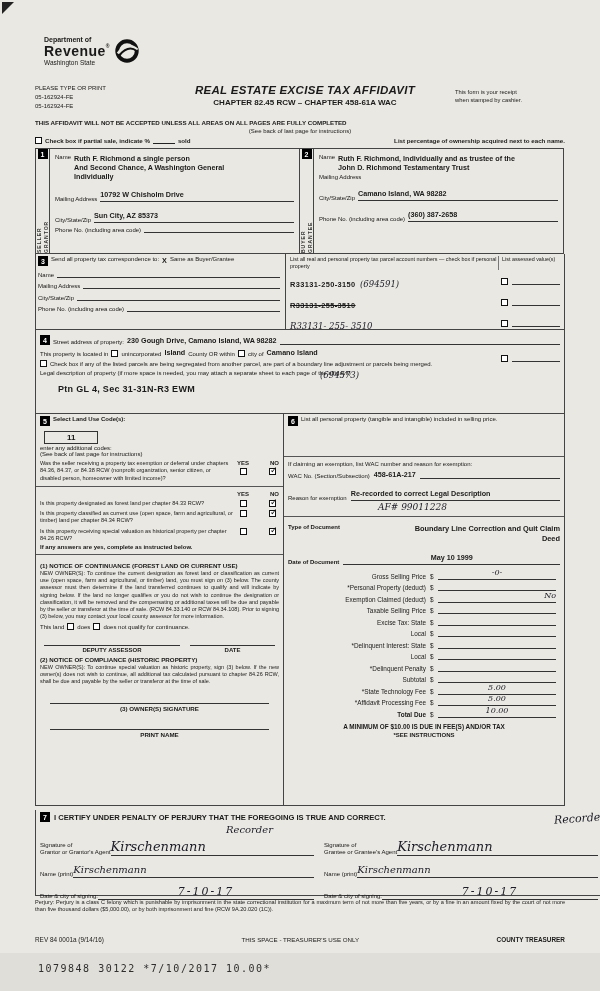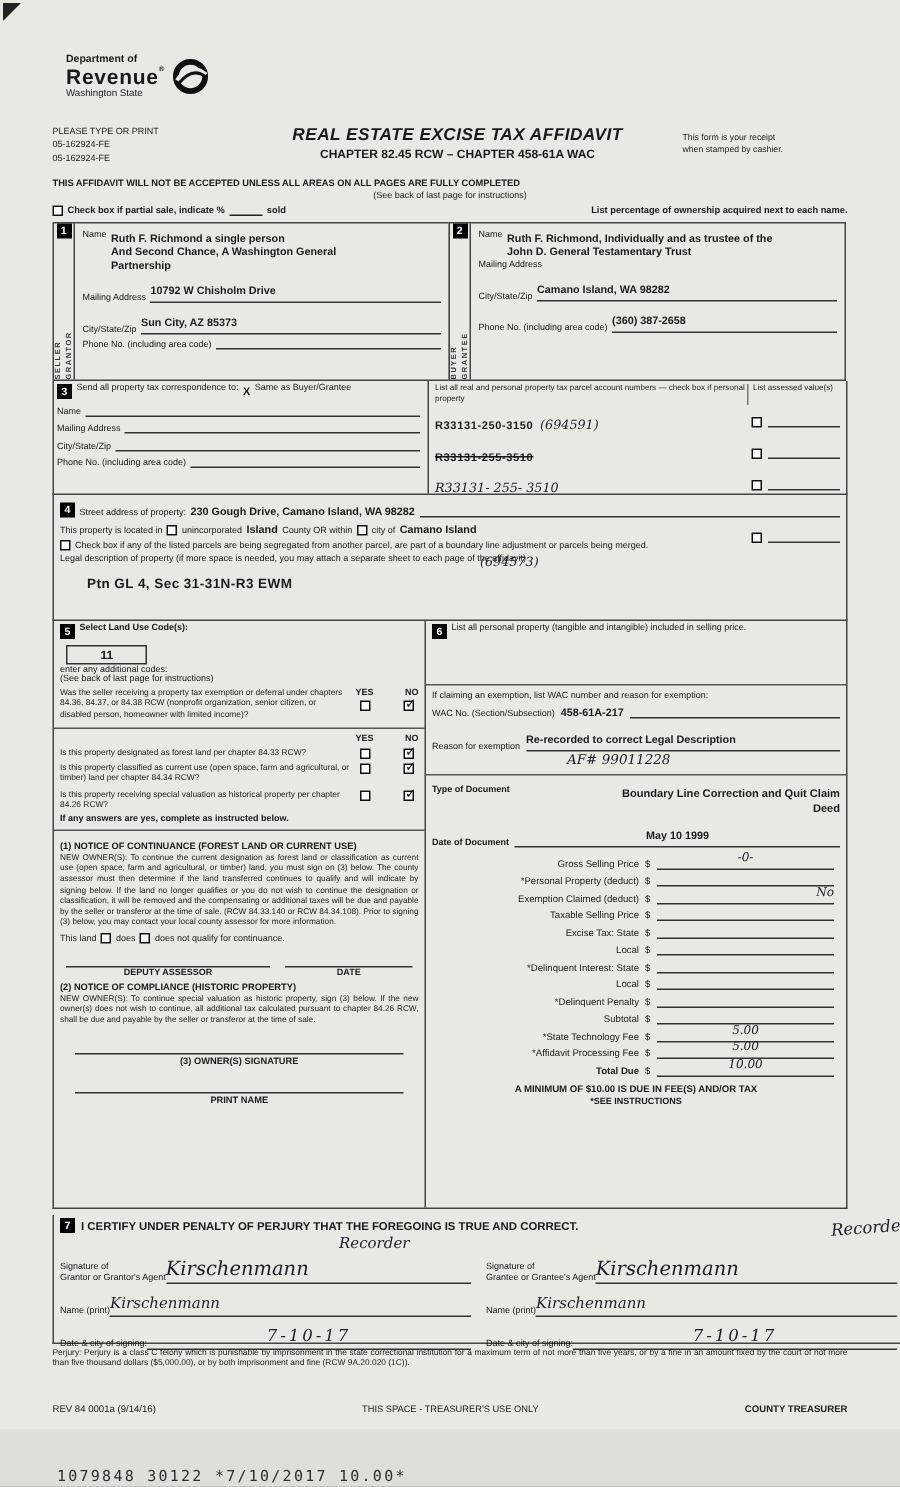--- a/index.html
+++ b/index.html
@@ -127,21 +127,21 @@
   .srow { display:flex; align-items:flex-end; margin-top:3px; }
   .srow .lbl { flex:none; line-height:1.2; }
   .sig-hw { font-size:13px; transform:rotate(-3deg); transform-origin:left bottom; white-space:nowrap; }
   .nm-hw { font-size:10px; white-space:nowrap; }
   .dt-hw { font-size:11px; letter-spacing:2px; }
 
   .perjury { position:absolute; left:35px; top:899px; width:530px; font-size:5.6px; line-height:1.3; text-align:justify; }
   .footer { position:absolute; left:35px; top:936px; width:530px; display:flex; justify-content:space-between; font-size:6.4px; }
   .footer .mid { font-size:6.2px; }
   .footer .right { font-weight:bold; }
-  .stamp { position:absolute; left:38px; top:963px; font-family:"DejaVu Sans Mono", monospace; font-size:10px; letter-spacing:1.5px; color:#2e2e2e;margin-top:16px; }
+  .stamp { position:absolute; left:38px; top:963px; font-family:"DejaVu Sans Mono", monospace; font-size:10px; letter-spacing:1.5px; color:#2e2e2e; }
 </style>
 </head>
 <body>
 
 <div class="scan">
   <div class="corner-mark"></div>
   <div class="bot-strip"></div>
 
   <div class="logo-block">
     <div class="logo-row">
@@ -195,21 +195,21 @@
           <span class="vword">SELLER</span>
           <span class="vword">GRANTOR</span>
         </div>
       </div>
       <div class="party-body">
         <div class="prow" style="align-items:flex-start;">
           <span class="lbl">Name</span>
           <div class="name-block">
             <div class="name-line">Ruth F. Richmond a single person</div>
             <div class="name-line">And Second Chance, A Washington General</div>
-            <div class="name-line">Partnership</div>
+            <div class="name-line">Individually</div>
           </div>
         </div>
         <div class="prow">
           <span class="lbl">Mailing Address</span>
           <span class="fill"><span class="val">10792 W Chisholm Drive</span></span>
         </div>
         <div class="prow">
           <span class="lbl">City/State/Zip</span>
           <span class="fill"><span class="val">Sun City, AZ 85373</span></span>
         </div>
@@ -226,21 +226,21 @@
         <div class="vwords">
           <span class="vword">BUYER</span>
           <span class="vword">GRANTEE</span>
         </div>
       </div>
       <div class="party-body">
         <div class="prow" style="align-items:flex-start;">
           <span class="lbl">Name</span>
           <div class="name-block">
             <div class="name-line">Ruth F. Richmond, Individually and as trustee of the</div>
-            <div class="name-line">John D. General Testamentary Trust</div>
+            <div class="name-line">John D. Richmond Testamentary Trust</div>
           </div>
         </div>
         <div class="prow">
           <span class="lbl">Mailing Address</span>
         </div>
         <div class="prow">
           <span class="lbl">City/State/Zip</span>
           <span class="fill"><span class="val">Camano Island, WA 98282</span></span>
         </div>
         <div class="prow">

